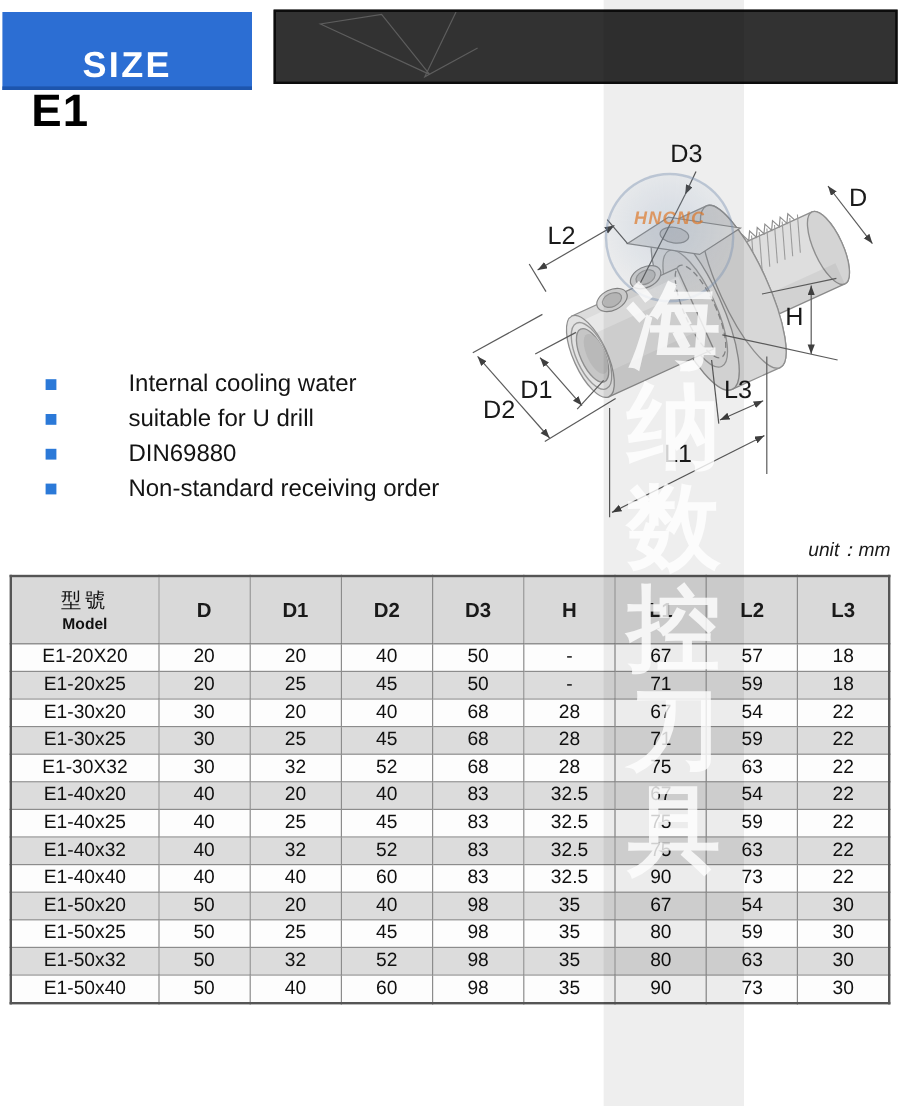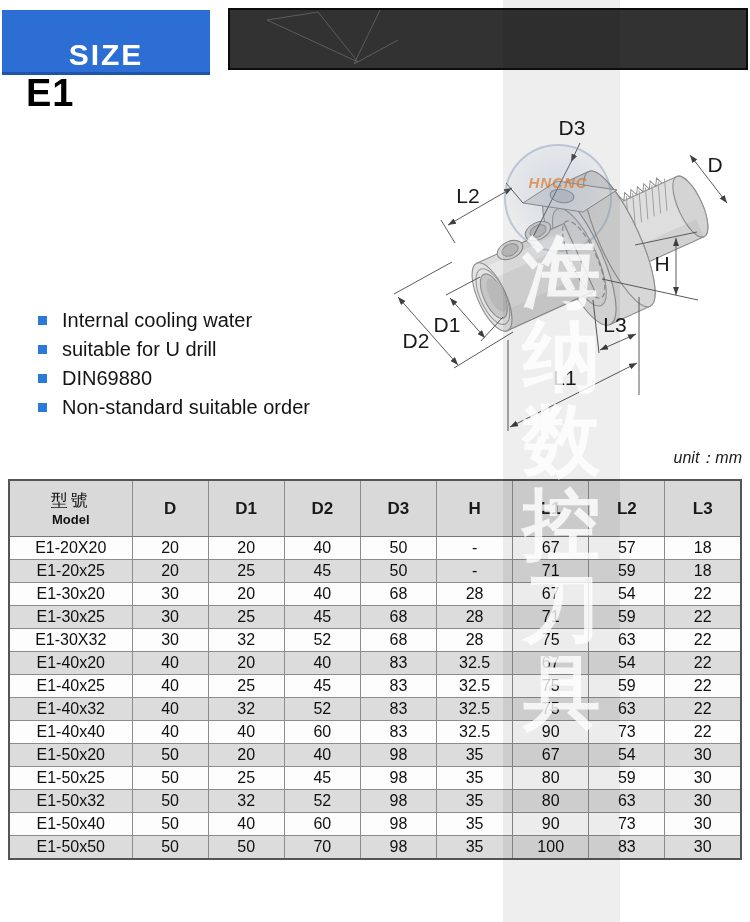--- a/index.html
+++ b/index.html
@@ -11,21 +11,21 @@
  background:#2c6ed3;border-bottom:3px solid #1d55ad;
     display:flex;align-items:flex-end;justify-content:center;}
   .banner-blue span{color:#fff;font-size:30px;font-weight:700;letter-spacing:2px;}
   .banner-dark{position:absolute;left:228px;top:8px;width:520px;height:62px;
     background:#323232;border:2px solid #0c0c0c;box-sizing:border-box;}
   .page-title{position:absolute;left:26px;top:72px;font-size:38px;font-weight:800;
     letter-spacing:1px;color:#000;}
 
   
   .features{position:absolute;left:38px;top:306px;list-style:none;margin:0;padding:0;}
-  .features li{display:flex;align-items:center;height:29px;font-size:20px;color:#141414;}
+  .features li{display:flex;align-items:center;height:29px;font-size:20px;color:#141414;gap:45px;}
   .features .sq{width:9px;height:9px;background:#2b79d8;margin-right:15px;flex:0 0 auto;}
 
   
   .unit-note{position:absolute;right:8px;top:448px;font-size:16px;color:#1a1a1a;font-style:italic;}
 
   
   .spec-table{position:absolute;left:8px;top:479px;width:734px;border-collapse:collapse;
     table-layout:fixed;border:2px solid #555;}
   .spec-table th,.spec-table td{border:1px solid #8c8c8c;text-align:center;padding:0;
     overflow:hidden;white-space:nowrap;}
@@ -176,21 +176,21 @@
     <li>
         <span class="sq"></span>
         <span>suitable for U drill</span>
       </li>
     <li>
         <span class="sq"></span>
         <span>DIN69880</span>
       </li>
     <li>
         <span class="sq"></span>
-        <span>Non-standard suitable order</span>
+        <span>Non-standard receiving order</span>
       </li>
   </ul>
 
   <div class="unit-note">unit：mm</div>
 
   <table class="spec-table">
     <colgroup>
       <col style="width:123px">
       <col>
         <col>
@@ -354,31 +354,20 @@
           <td>E1-50x40</td>
           <td>50</td>
           <td>40</td>
           <td>60</td>
           <td>98</td>
           <td>35</td>
           <td>90</td>
           <td>73</td>
           <td>30</td>
         </tr>
-        <tr>
-          <td>E1-50x50</td>
-          <td>50</td>
-          <td>50</td>
-          <td>70</td>
-          <td>98</td>
-          <td>35</td>
-          <td>100</td>
-          <td>83</td>
-          <td>30</td>
-        </tr>
       </tbody>
   </table>
 
   <div class="wm-logo">
     <span>HNCNC</span>
   </div>
   <div class="wm-strip"></div>
   <div class="wm-chars" id="wm-chars">
       <span style="top: 230px;">海</span>
       <span style="top: 314px;">纳</span>

